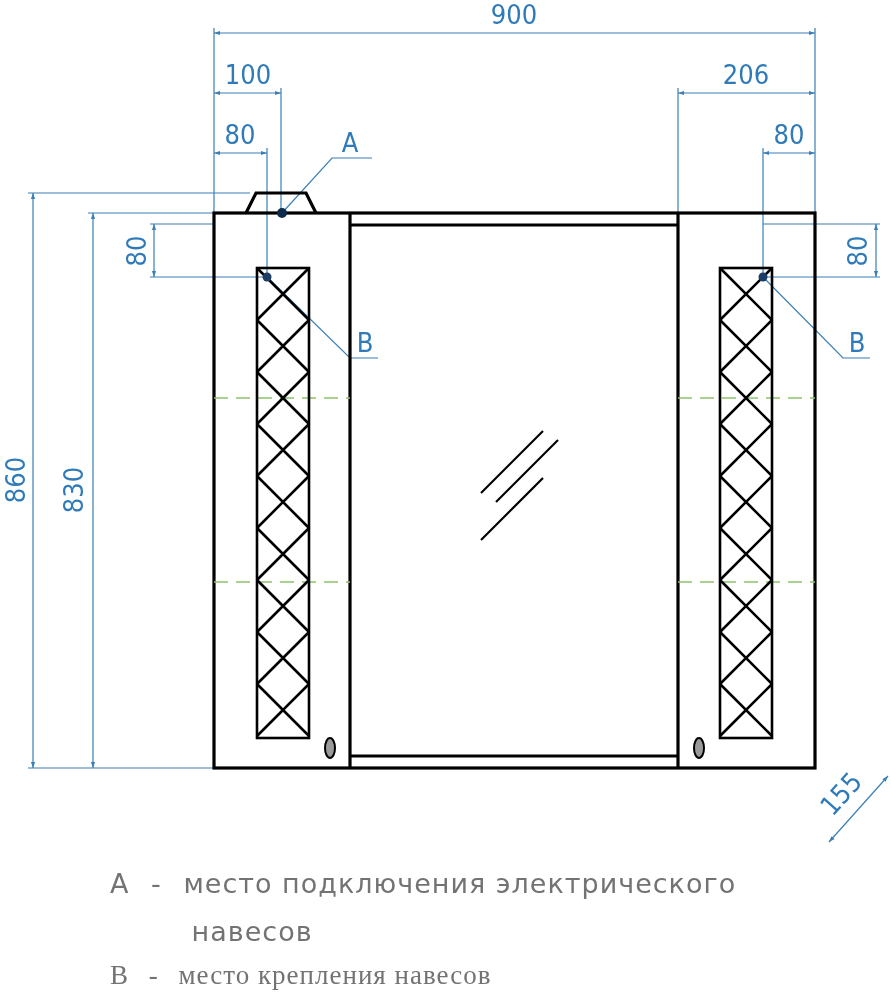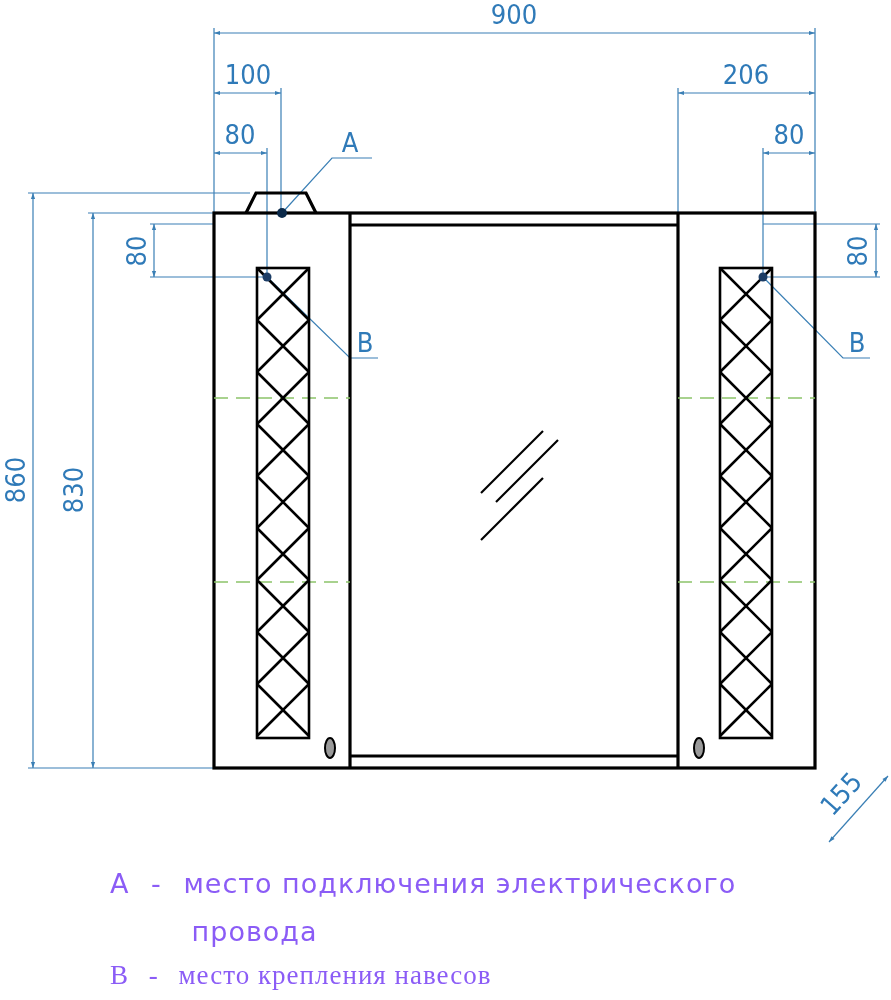--- a/index.html
+++ b/index.html
@@ -3,21 +3,21 @@
 <meta charset="utf-8">
 <style>
   html, body { margin: 0; padding: 0; background: #ffffff; }
   body { width: 891px; height: 1000px; position: relative; overflow: hidden; font-family: "DejaVu Sans", sans-serif; }
   svg { position: absolute; left: 0; top: 0; }
   .dim { stroke: #3a7fb5; stroke-width: 1.2; fill: none; }
   .dimtxt { fill: #2f7ab8; font-family: "DejaVu Sans Condensed", "DejaVu Sans", sans-serif; font-size: 27px; }
   .obj { stroke: #000; stroke-width: 3.2; fill: none; }
   .lat { stroke: #000; stroke-width: 2.6; fill: none; }
   .green { stroke: #8cc46a; stroke-width: 1.3; stroke-dasharray: 14 8; fill: none; }
-  .legend { position: absolute; left: 110px; font-family: "DejaVu Sans", sans-serif; font-size: 27px; color: #8b5cf6; letter-spacing: 1px; }
+  .legend { position: absolute; left: 110px; font-family: "DejaVu Sans", sans-serif; font-size: 27px; color: #737373; letter-spacing: 1px; }
   .legend .ind { display: inline-block; width: 72px; }
 </style>
 </head>
 <body>
 
 <svg width="891" height="1000" viewBox="0 0 891 1000">
   <defs>
     <marker id="arr" viewBox="0 0 10 10" refX="10" refY="5" markerWidth="14" markerHeight="6" orient="auto-start-reverse" markerUnits="userSpaceOnUse">
       <path d="M0,1.5 L10,5 L0,8.5 z" fill="#3a7fb5"></path>
     </marker>
@@ -150,19 +150,19 @@
   <circle cx="763" cy="277" r="4.5" fill="#1c3d66"></circle>
 </svg>
 
 <div class="legend" style="top:868px;">
   <span>A</span>
   <span style="margin:0 12px;">-</span>
   <span>место подключения электрического</span>
 </div>
 <div class="legend" style="top:916px;">
   <span class="ind"></span>
-  <span>провода</span>
+  <span>навесов</span>
 </div>
 <div class="legend" style="top:960px;font-family:Liberation Serif, serif;">
   <span>B</span>
   <span style="margin:0 12px;">-</span>
   <span>место крепления навесов</span>
 </div>
 
 </body></html>

